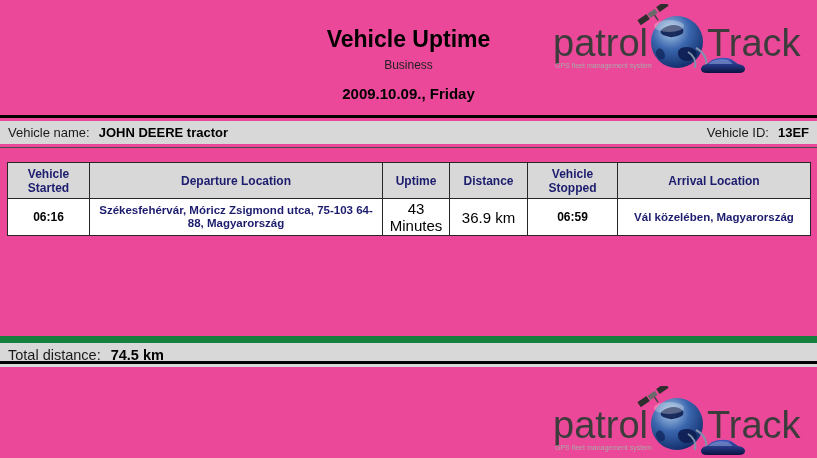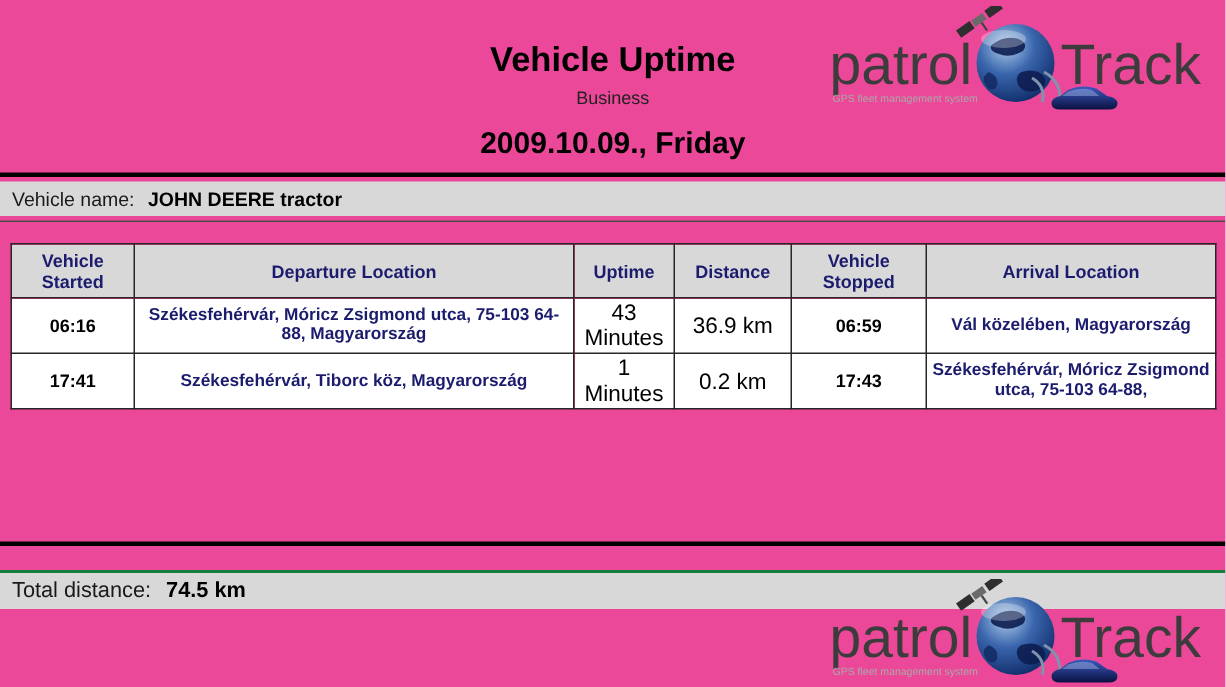--- a/index.html
+++ b/index.html
@@ -4,21 +4,21 @@
 <style>
   html,body{margin:0;padding:0;background:#fff;}
   .page{
     position:relative;width:817px;height:458px;background:#ec4899;overflow:hidden;
     font-family:"Liberation Sans",sans-serif;color:#111;
   }
   
   .title-block{position:absolute;top:26px;left:0;width:100%;text-align:center;}
   .report-title{font-size:23px;font-weight:bold;color:#000;}
   .report-subtitle{font-size:12px;color:#222;margin-top:5px;}
-  .report-date{font-size:20px;font-weight:bold;color:#000;margin-top:13px;}
+  .report-date{font-size:15px;font-weight:bold;color:#000;margin-top:13px;}
   
   .logo-slot-top{position:absolute;top:4px;right:2px;}
   .logo-slot-bottom{position:absolute;top:386px;right:2px;}
   
   .rule-thick-top{position:absolute;top:115px;left:0;width:817px;height:3px;background:#000;}
   .vehicle-bar{position:absolute;top:121px;left:0;width:817px;height:23px;background:#d8d8d8;font-size:13px;line-height:23px;}
   .vehicle-bar .grp-left{position:absolute;left:8px;top:0;}
   .vehicle-bar .grp-right{position:absolute;right:8px;top:0;}
   .vehicle-bar .lbl{color:#1a1a1a;margin-top:44px;}
   .vehicle-bar .val{font-weight:bold;color:#000;margin-left:9px;}
@@ -34,21 +34,21 @@
   }
   .trips-table th{
     background:#d8d8d8;color:#1c1c6e;font-size:12px;font-weight:bold;height:33px;line-height:14px;text-align:center;
   }
   .trips-table td{height:28px;background:#fff;}
   .cell-time{font-size:12px;font-weight:bold;color:#000;}
   .cell-loc{font-size:11.5px;font-weight:bold;color:#1c1c6e;line-height:13px;}
   .cell-metric{font-size:15px;color:#000;}
   
   .totals-bar{position:absolute;top:336px;left:0;width:817px;height:24px;background:#d8d8d8;
-    border-top:2px solid #15803d;font-size:14.5px;line-height:24px;margin-top:44px;}
+    border-top:7px solid #15803d;font-size:14.5px;line-height:24px;}
   .totals-bar .lbl{color:#1a1a1a;}
   .totals-bar .val{font-weight:bold;color:#000;margin-left:10px;}
   .tot-grp1{position:absolute;left:8px;top:0;}
   .tot-grp2{position:absolute;left:420px;top:0;}
   .rule-thick-bottom{position:absolute;top:361px;left:0;width:817px;height:3px;background:#000;}
 </style>
 </head>
 <body>
 
 <div class="page">
@@ -101,20 +101,23 @@
         <path d="M2 9 q0 -4 6 -5 l5 -4 q9 -4 19 -1 l7 5 q7 1 7 5 q0 4 -6 4 l-32 0 q-6 0 -6 -4 z" fill="url(#carGrad)"></path>
         <path d="M9 4 l4 -3 q8 -3 16 -1 l5 4 z" fill="#8fa6d8" opacity="0.55"></path>
       </g>
     </svg>
   </div>
 
   <div class="rule-thick-top"></div>
   <div class="vehicle-bar">
     <div class="grp-left">
       <span class="lbl">Vehicle name:</span><span class="val">JOHN DEERE tractor</span>
+    </div>
+    <div class="grp-right">
+      <span class="lbl">Vehicle ID:</span><span class="val">13EF</span>
     </div>
   </div>
   <div class="rule-thin"></div>
 
   <table class="trips-table">
     <colgroup>
         <col style="width: 82px;">
         <col style="width: 293px;">
         <col style="width: 67px;">
         <col style="width: 78px;">
@@ -133,28 +136,20 @@
       </thead>
     <tbody>
         <tr>
           <td class="cell-time">06:16</td>
           <td class="cell-loc">Székesfehérvár, Móricz Zsigmond utca, 75-103 64-88, Magyarország</td>
           <td class="cell-metric">43 Minutes</td>
           <td class="cell-metric">36.9 km</td>
           <td class="cell-time">06:59</td>
           <td class="cell-loc">Vál közelében, Magyarország</td>
         </tr>
-        <tr>
-          <td class="cell-time">17:41</td>
-          <td class="cell-loc">Székesfehérvár, Tiborc köz, Magyarország</td>
-          <td class="cell-metric">1 Minutes</td>
-          <td class="cell-metric">0.2 km</td>
-          <td class="cell-time">17:43</td>
-          <td class="cell-loc">Székesfehérvár, Móricz Zsigmond utca, 75-103 64-88,</td>
-        </tr>
       </tbody>
   </table>
 
   <div class="totals-bar">
     <div class="tot-grp1">
       <span class="lbl">Total distance:</span><span class="val">74.5 km</span>
     </div>
   </div>
   <div class="rule-thick-bottom"></div>
 

